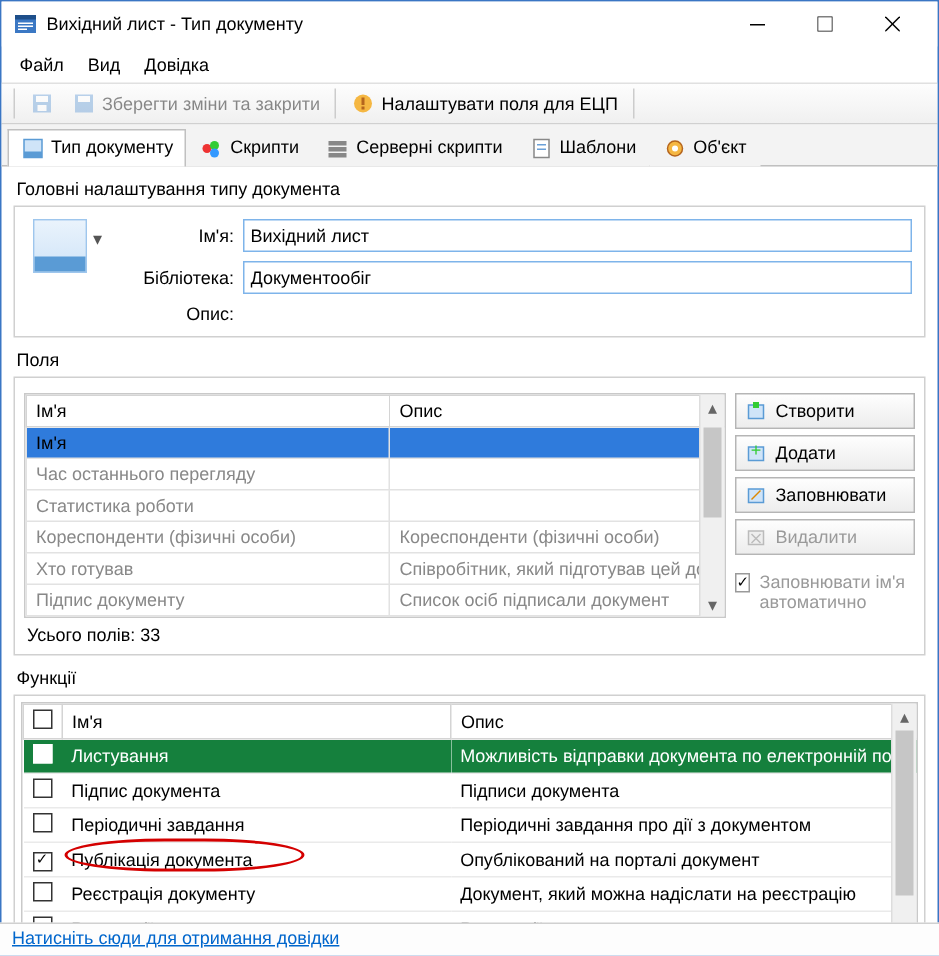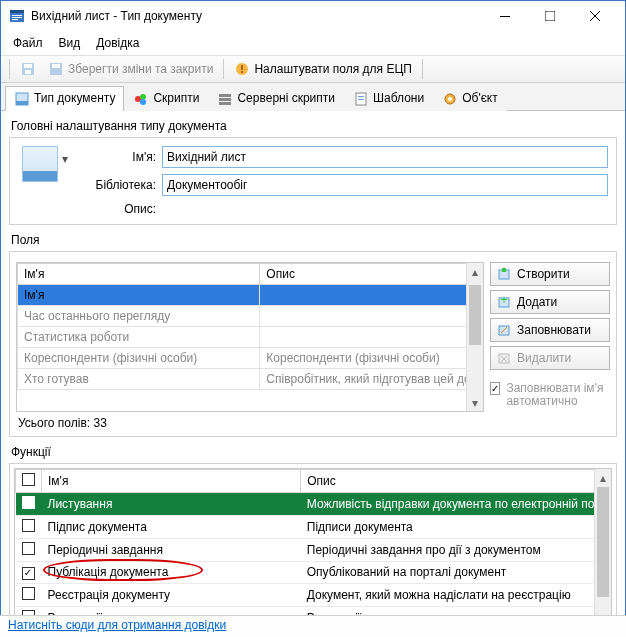--- a/index.html
+++ b/index.html
@@ -214,20 +214,24 @@
                 <td></td>
               </tr>
           <tr>
                 <td>Кореспонденти (фізичні особи)</td>
                 <td>Кореспонденти (фізичні особи)</td>
               </tr>
           <tr>
                 <td>Хто готував</td>
                 <td>Співробітник, який підготував цей док</td>
               </tr>
+          <tr>
+                <td>Підпис документу</td>
+                <td>Список осіб підписали документ</td>
+              </tr>
         </tbody>
           </table>
         <div class="scrolly">
           <div class="arr top">▴</div>
           <div class="thumb"></div>
           <div class="arr bot">▾</div>
         </div>
       </div>
       <div class="side-btns">
         <button>

